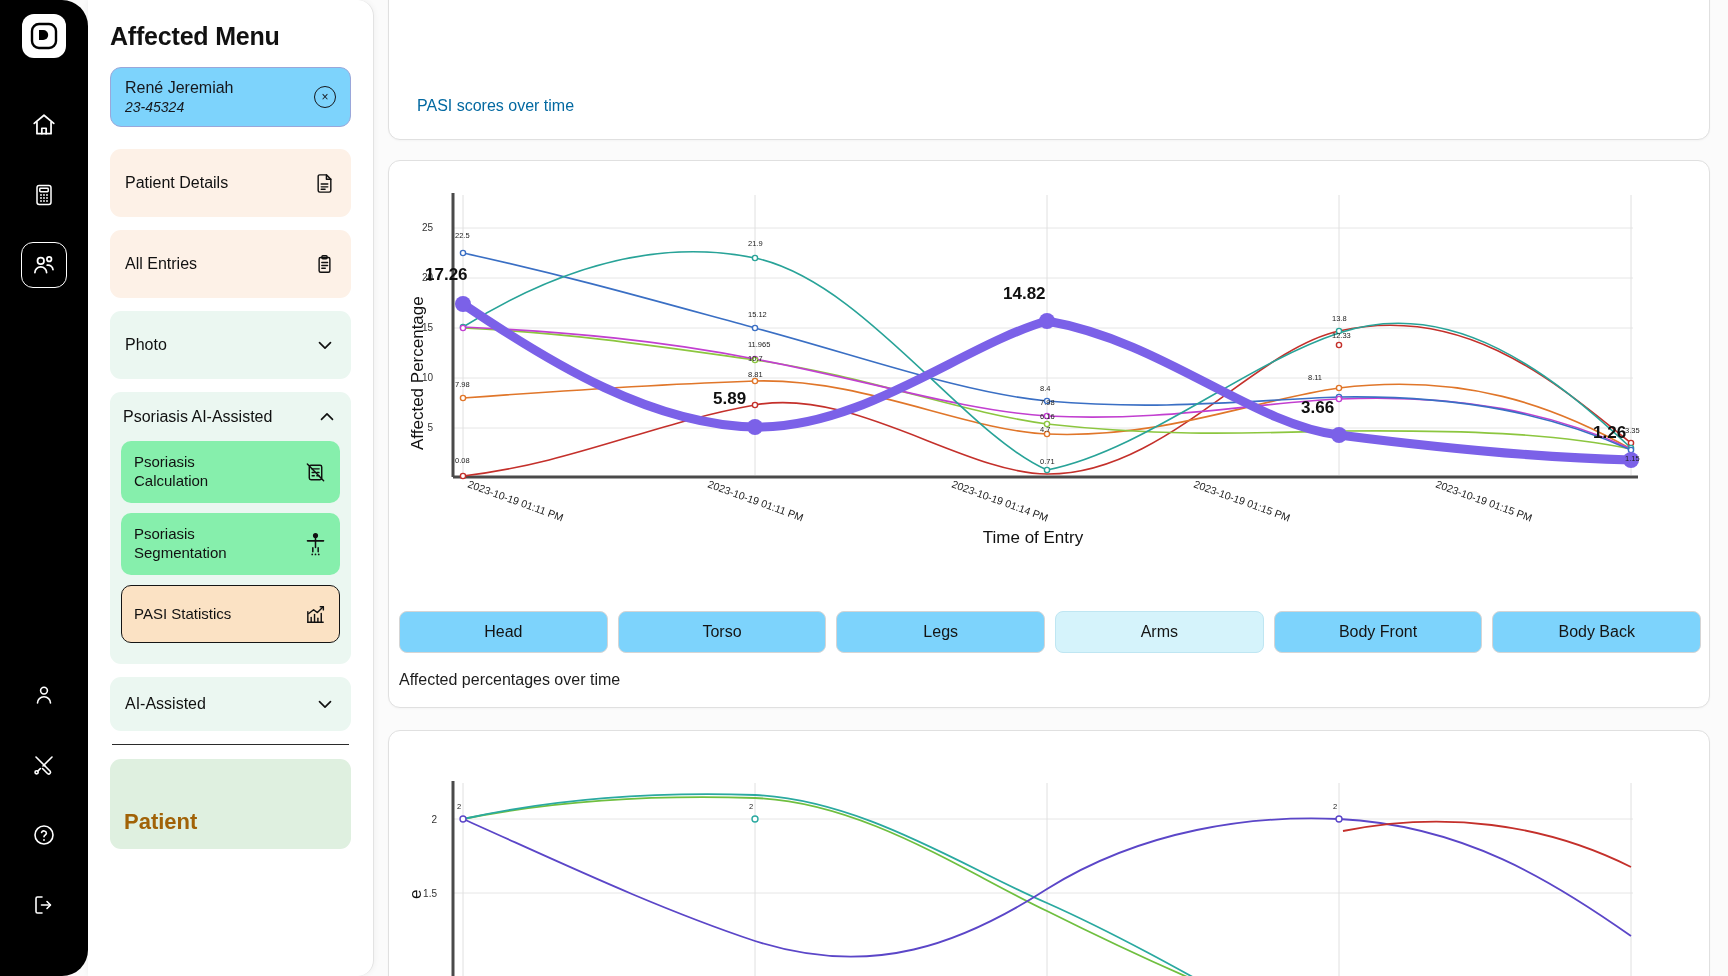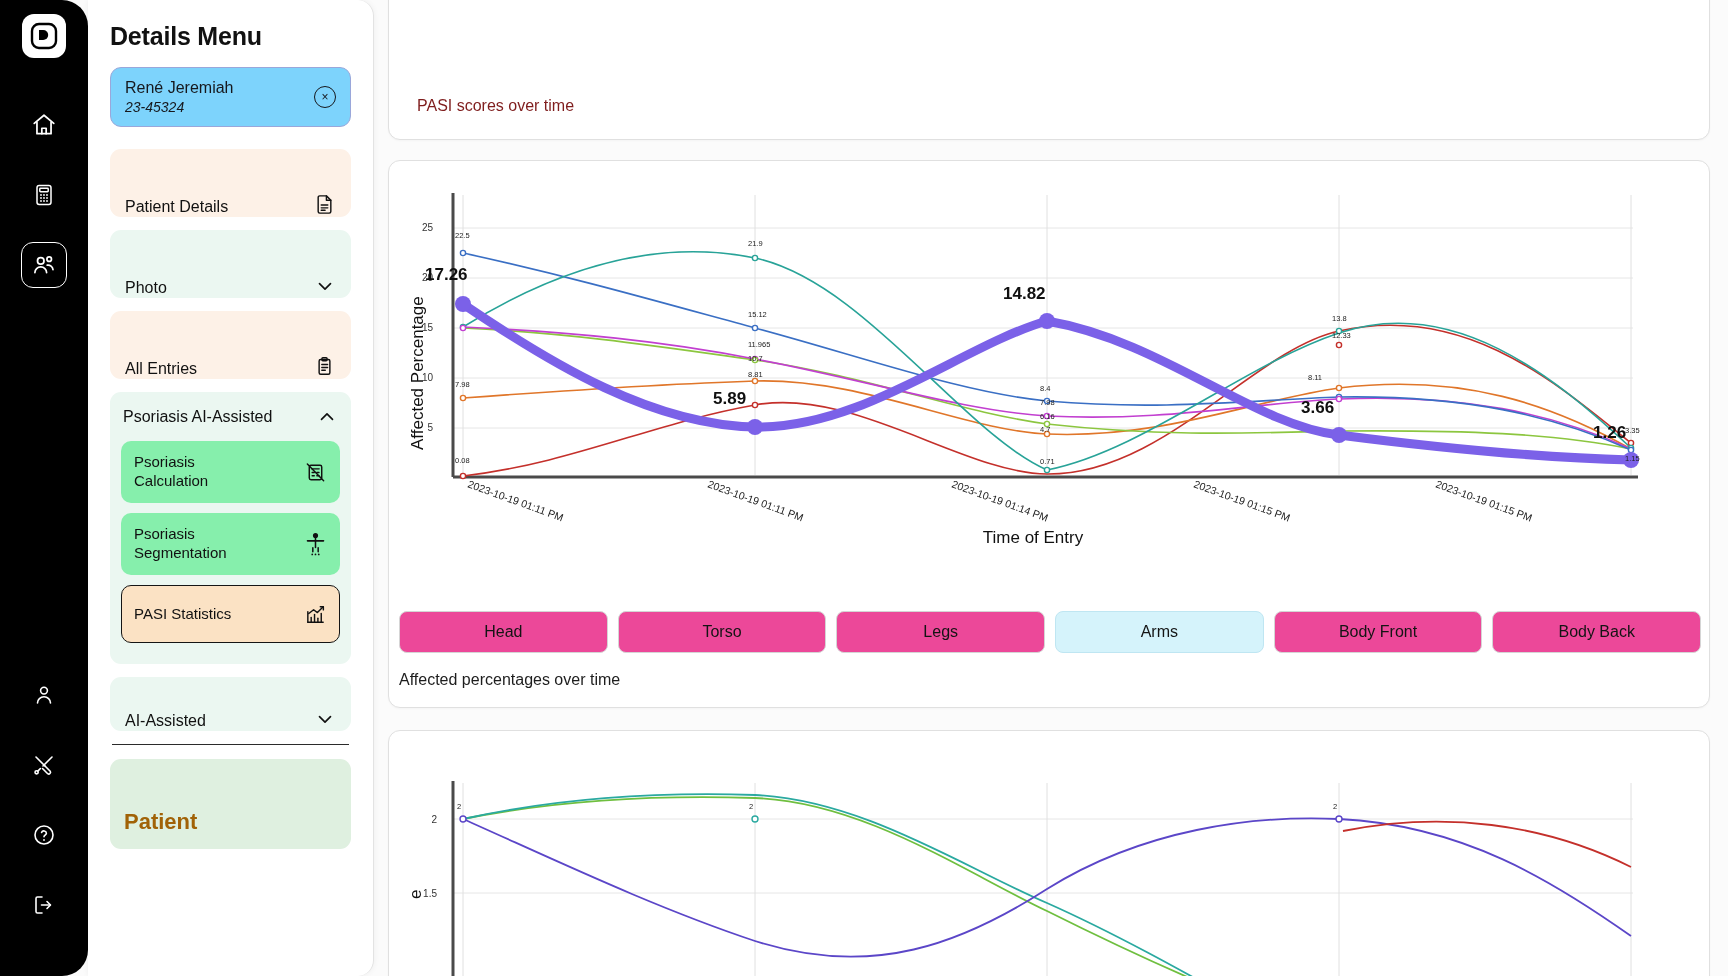--- a/index.html
+++ b/index.html
@@ -58,21 +58,21 @@
   .patient-name { font-size: 16px; color: #16181d; line-height: 1.25; }
   .patient-id { font-size: 14px; font-style: italic; color: #16181d; line-height: 1.3; }
   .close-circle {
     width: 22px; height: 22px; border-radius: 50%; border: 1.4px solid #16181d;
     display: flex; align-items: center; justify-content: center;
     font-size: 12px; color: #16181d; flex: 0 0 22px;
   }
 
   .row-card {
     border-radius: 11px; padding: 0 14px; min-height: 68px;
-    display: flex; align-items: flex-end; justify-content: space-between;
+    display: flex; align-items: center; justify-content: space-between;
     margin-bottom: 13px; font-size: 16px; color: #111;
     border: 1px solid transparent;
   }
   .row-card.peach { background: #fdf1e7; }
   .row-card.mint  { background: #ebf7f1; }
   .row-card.group { background: #ebf7f1; flex-direction: column; align-items: stretch; padding: 0; min-height: 0; }
   .group-head {
     display: flex; align-items: center; justify-content: space-between;
     padding: 0 12px; min-height: 48px; font-size: 16px; color: #111;
   }
@@ -89,28 +89,28 @@
   .green-card { background: #dff0e0; border-radius: 11px; min-height: 86px; padding: 14px; }
   .green-card-text { font-size: 22px; font-weight: 700; color: #a16207; margin-top: 36px; }
 
   
   .main { flex: 1 1 auto; height: 976px; position: relative; padding: 0 18px 0 14px; overflow: hidden; }
   .panel {
     background: #ffffff; border: 1px solid #e0e0e0; border-radius: 12px;
     box-shadow: 0 1px 2px rgba(0,0,0,.03);
   }
   .panel-top { position: absolute; left: 14px; right: 18px; top: -30px; height: 170px; padding: 0 28px; }
-  .panel-caption { position: absolute; left: 28px; bottom: 24px; font-size: 16px; color: #7f1d1d; }
+  .panel-caption { position: absolute; left: 28px; bottom: 24px; font-size: 16px; color: #0369a1; }
   .panel-chart { position: absolute; left: 14px; right: 18px; top: 160px; height: 548px; }
   .panel-bottom { position: absolute; left: 14px; right: 18px; top: 730px; height: 300px; }
 
   .tabs { position: absolute; left: 10px; right: 8px; top: 450px; display: flex; gap: 10px; }
   .tab {
     flex: 1 1 0; height: 42px; border: 1px solid #d5d5d5; border-radius: 8px;
-    background: #ec4899; color: #141414; font-size: 16px;
+    background: #7dd3fc; color: #141414; font-size: 16px;
     display: flex; align-items: center; justify-content: center;
   }
   .tab.active { background: #d5f3fb; border-color: #bfe6f2; }
   .chart-caption { position: absolute; left: 10px; top: 510px; font-size: 16px; color: #1d1d1d; }
 
   svg { display: block; }
   .axis-title { font-size: 17px; fill: #111; font-family: "Liberation Sans", sans-serif; }
   .tick-lbl { font-size: 10px; fill: #333; font-family: "Liberation Sans", sans-serif; }
   .date-lbl { font-size: 10.5px; fill: #222; font-family: "Liberation Sans", sans-serif; }
   .pt-lbl { font-size: 7.5px; fill: #222; font-family: "Liberation Sans", sans-serif; }
@@ -194,21 +194,21 @@
         <svg width="24" height="24" viewBox="0 0 24 24" fill="none" stroke="#fff" stroke-width="1.6" stroke-linecap="round" stroke-linejoin="round">
           <path d="M10 4H5.4A1.4 1.4 0 0 0 4 5.4v13.2A1.4 1.4 0 0 0 5.4 20H10"></path>
           <path d="M15 8.5l3.5 3.5L15 15.5"></path>
             <path d="M18.2 12H9.5"></path>
         </svg>
       </div>
     </div>
   </div>
 
   <div class="menu">
-    <div class="menu-title">Details Menu</div>
+    <div class="menu-title">Affected Menu</div>
 
     <div class="patient-card">
       <div>
         <div class="patient-name">René Jeremiah</div>
         <div class="patient-id">23-45324</div>
       </div>
       <div class="close-circle">×</div>
     </div>
 
     <div class="row-card peach">
@@ -217,39 +217,39 @@
         <svg width="23" height="23" viewBox="0 0 24 24" fill="none" stroke="#111" stroke-width="1.5" stroke-linecap="round" stroke-linejoin="round">
           <path d="M14 3H7a1.6 1.6 0 0 0-1.6 1.6v14.8A1.6 1.6 0 0 0 7 21h10a1.6 1.6 0 0 0 1.6-1.6V7.6z"></path>
           <path d="M14 3v4.6h4.6"></path>
             <path d="M8.6 12.5h6.8"></path>
             <path d="M8.6 15.5h6.8"></path>
             <path d="M8.6 18h4"></path>
         </svg>
       </span>
     </div>
 
-    <div class="row-card mint">
-      <span class="sub-label">Photo</span>
-      <span class="icon-slot">
-        <svg width="22" height="22" viewBox="0 0 24 24" fill="none" stroke="#111" stroke-width="1.8" stroke-linecap="round" stroke-linejoin="round">
-            <path d="M6 9.5l6 6 6-6"></path>
-          </svg>
-      </span>
-    </div>
-
     <div class="row-card peach">
       <span class="sub-label">All Entries</span>
       <span class="icon-slot">
         <svg width="23" height="23" viewBox="0 0 24 24" fill="none" stroke="#111" stroke-width="1.5" stroke-linecap="round" stroke-linejoin="round">
           <rect x="6.4" y="4.6" width="11.2" height="15.4" rx="1.6"></rect>
           <rect x="9.3" y="2.8" width="5.4" height="3.2" rx="1"></rect>
           <path d="M9.2 10h6"></path>
             <path d="M9.2 13h6"></path>
             <path d="M9.2 16h3.6"></path>
         </svg>
+      </span>
+    </div>
+
+    <div class="row-card mint">
+      <span class="sub-label">Photo</span>
+      <span class="icon-slot">
+        <svg width="22" height="22" viewBox="0 0 24 24" fill="none" stroke="#111" stroke-width="1.8" stroke-linecap="round" stroke-linejoin="round">
+            <path d="M6 9.5l6 6 6-6"></path>
+          </svg>
       </span>
     </div>
 
     <div class="row-card group">
       <div class="group-head">
         <span class="sub-label">Psoriasis AI-Assisted</span>
         <span class="icon-slot">
           <svg width="22" height="22" viewBox="0 0 24 24" fill="none" stroke="#111" stroke-width="1.8" stroke-linecap="round" stroke-linejoin="round">
               <path d="M6 14.5l6-6 6 6"></path>
             </svg>

